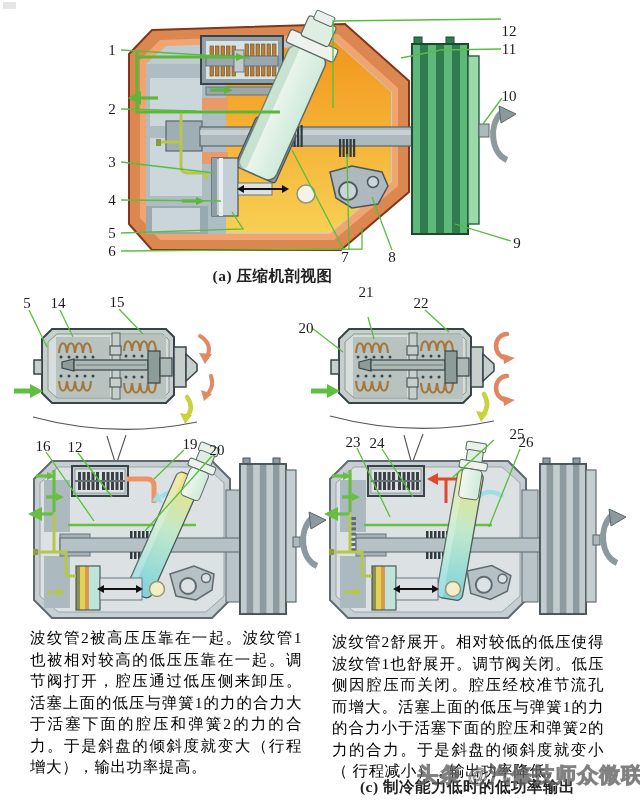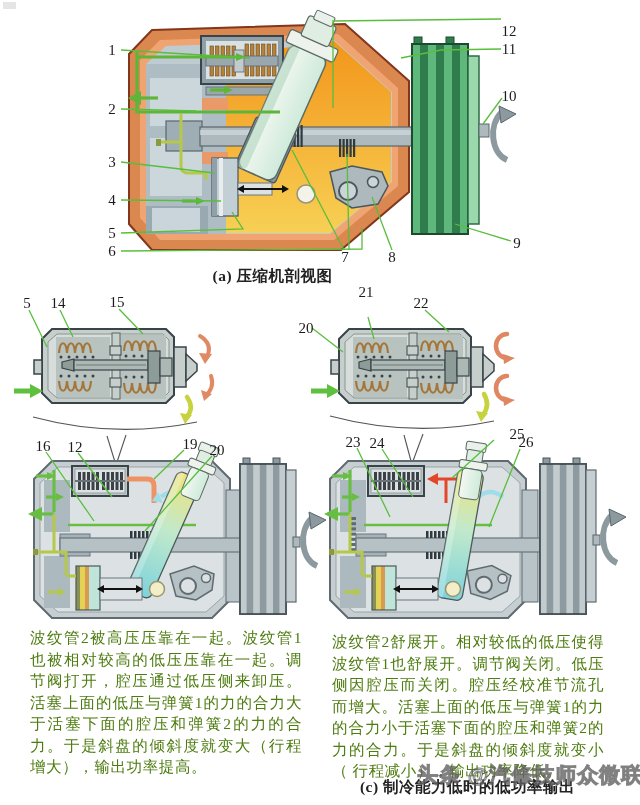--- a/index.html
+++ b/index.html
@@ -3,21 +3,21 @@
 <meta charset="utf-8">
 <style>
   html,body{margin:0;padding:0;background:#ffffff;}
   #page{position:relative;width:640px;height:805px;background:#fff;overflow:hidden;
         font-family:"Liberation Serif",serif;}
   #art{position:absolute;left:0;top:0;}
   .callout{position:absolute;transform:translate(-50%,-50%);font:15px "Liberation Serif",serif;
            color:#1b1b1b;line-height:1;white-space:nowrap;}
   .caption{position:absolute;text-align:center;font:600 15.5px "Liberation Serif",serif;
            color:#222;letter-spacing:.5px;white-space:nowrap;}
-  .desc{position:absolute;font:15.5px "Liberation Serif",serif;color:#4d7c0f;
+  .desc{position:absolute;font:15.5px "Liberation Serif",serif;color:#000000;
         line-height:21.5px;letter-spacing:.6px;text-align:justify;}
   #watermark{position:absolute;left:417px;top:761px;font:bold 21px "Liberation Sans",sans-serif;
              letter-spacing:1px;white-space:nowrap;color:rgba(130,130,130,0.22);
              -webkit-text-stroke:1px rgba(95,95,95,0.75);z-index:5;}
 </style>
 </head>
 <body>
 
 <div id="page">
 

